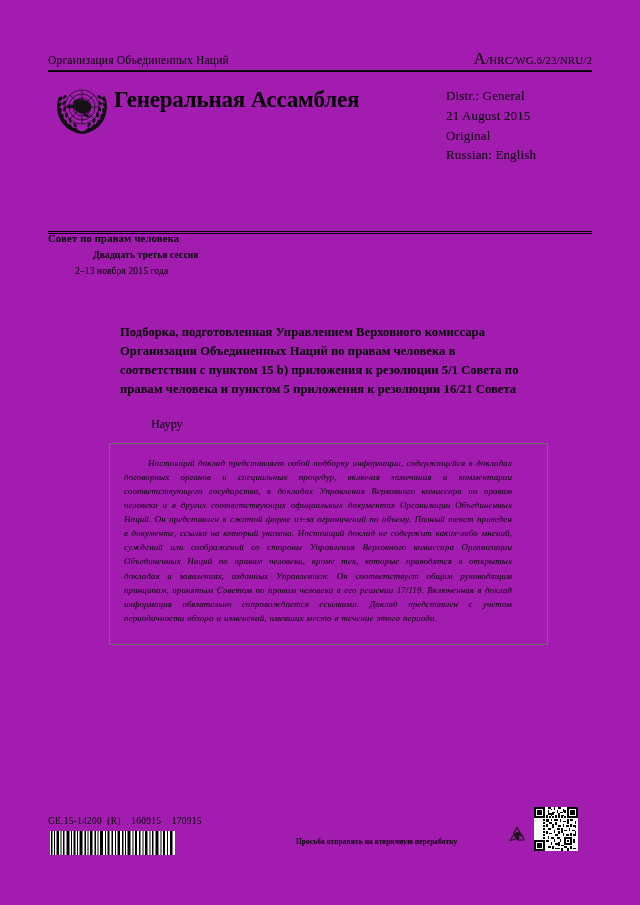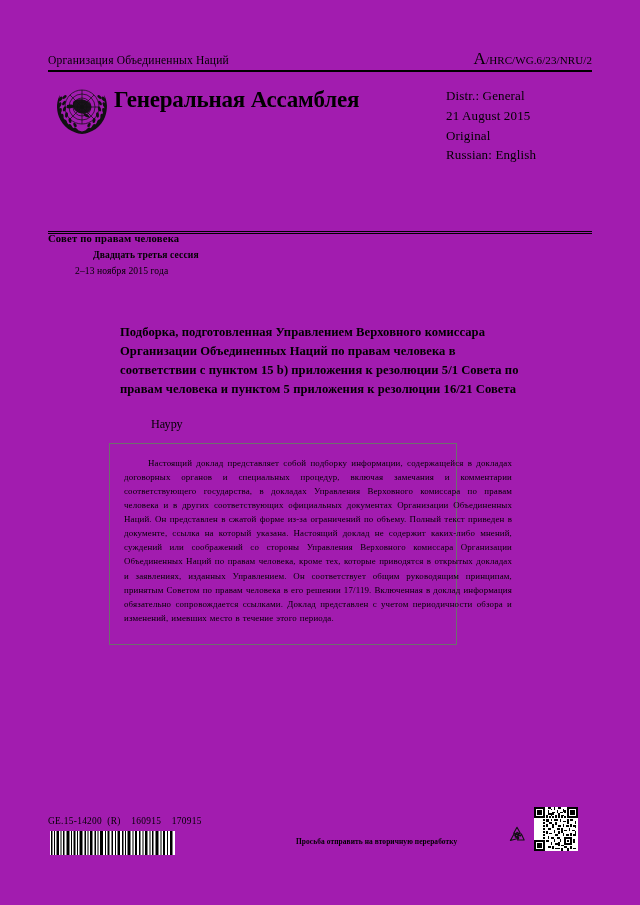--- a/index.html
+++ b/index.html
@@ -131,24 +131,25 @@
     font-size: 12.2px;
     font-weight: normal;
     margin-left: 31px;
   }
 
   
   .abstract-box {
     position: absolute;
     left: 109px;
     top: 443px;
-    width: 348px;
+    width: 439px;
     height: 202px;
     border: 0.8px solid #6e6e6e;
     box-sizing: border-box;
+    font-style: italic;
   }
   .abstract-text {
     position: absolute;
     left: 14px;
     top: 12px;
     width: 388px;
     font-size: 8.9px;
     line-height: 1.58;
     text-align: justify;
     text-indent: 24px;

